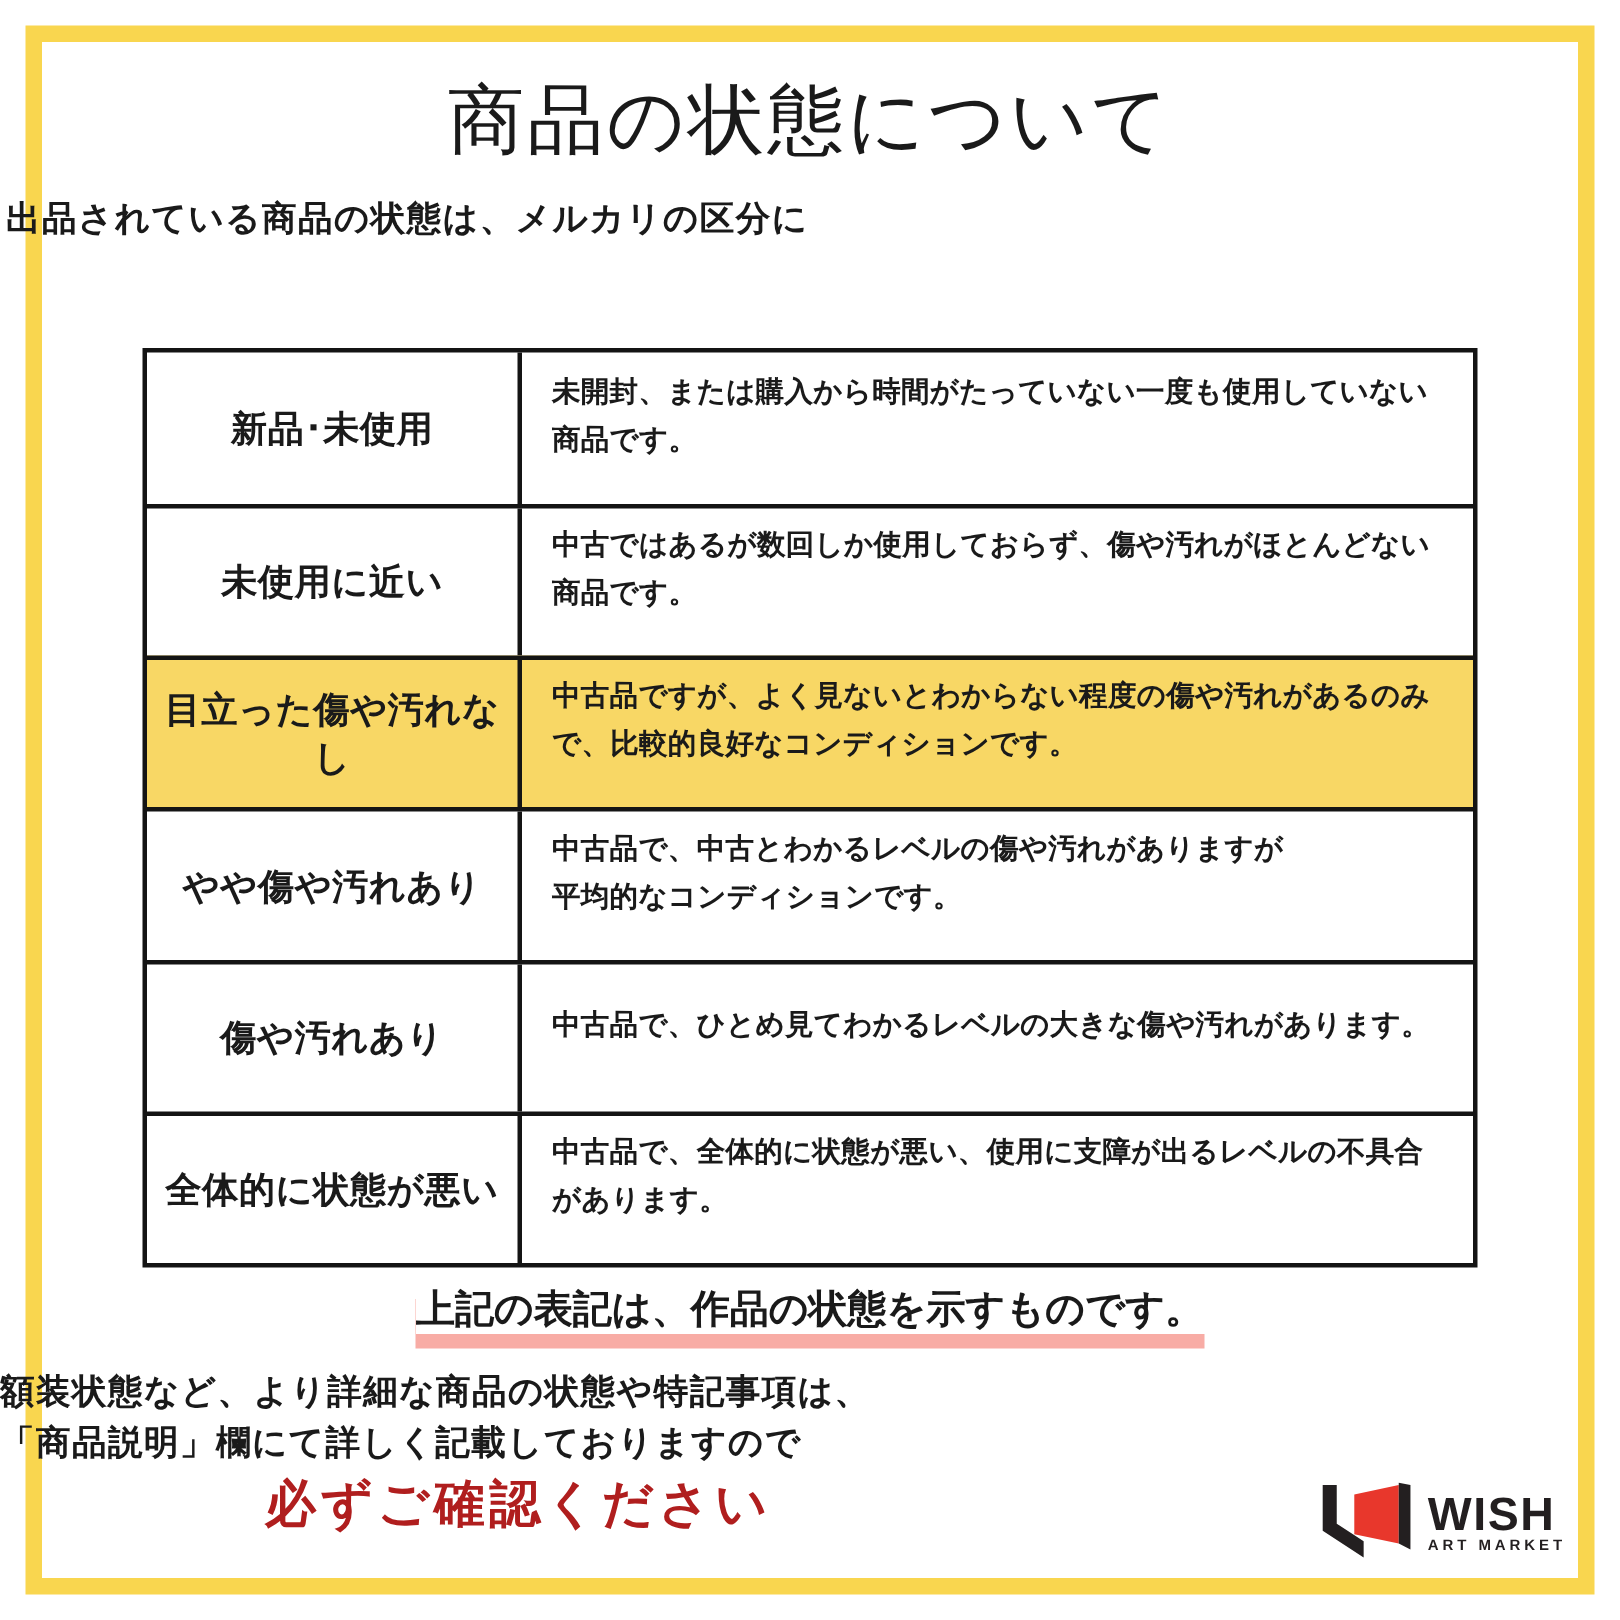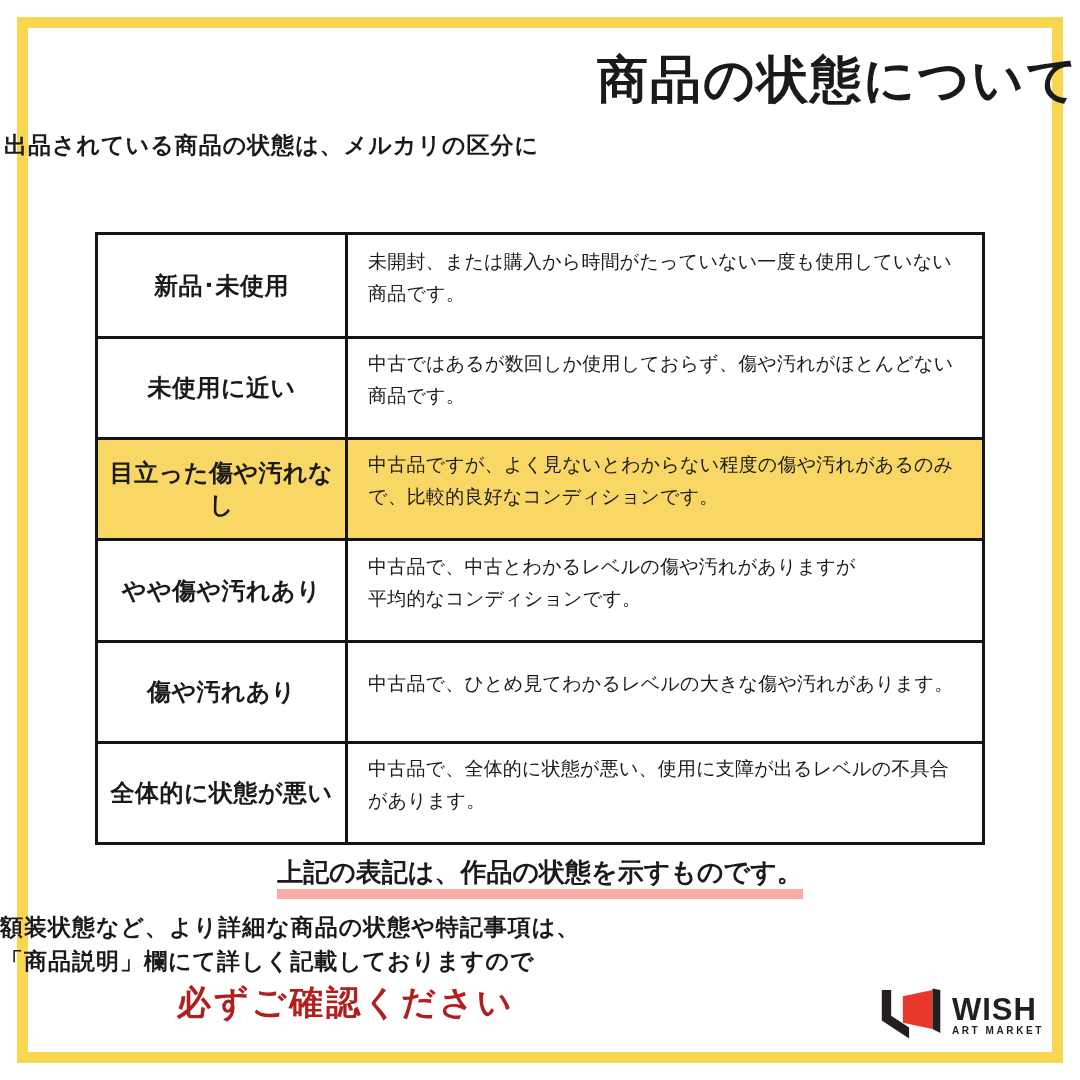--- a/index.html
+++ b/index.html
@@ -19,23 +19,23 @@
     position: absolute;
     inset: 17px;
     border: 11px solid var(--frame-yellow, #F9D64F);
     pointer-events: none;
   }
   .title {
     position: absolute;
     top: 46px;
     left: 0;
     width: 100%;
-    text-align: right;
+    text-align: center;
     font-size: 51px;
-    font-weight: 700;
+    font-weight: 400;
     letter-spacing: 2px;
   }
   .subtitle {
     position: absolute;
     left: 4px;
     width: 100%;
     font-size: 23px;
     font-weight: 700;
     letter-spacing: 1px;
   }
@@ -71,21 +71,21 @@
     font-weight: 800;
     letter-spacing: 0.5px;
     padding: 0 6px;
   }
   .cell-desc {
     flex: 1;
     display: flex;
     align-items: center;
     padding: 8px 14px 24px 20px;
     font-size: 19px;
-    font-weight: 400;
+    font-weight: 700;
     line-height: 32px;
     white-space: pre-line;
     letter-spacing: 0.2px;
   }
 
   .emphasis-wrap {
     position: absolute;
     top: 856px;
     left: 0;
     width: 100%;

